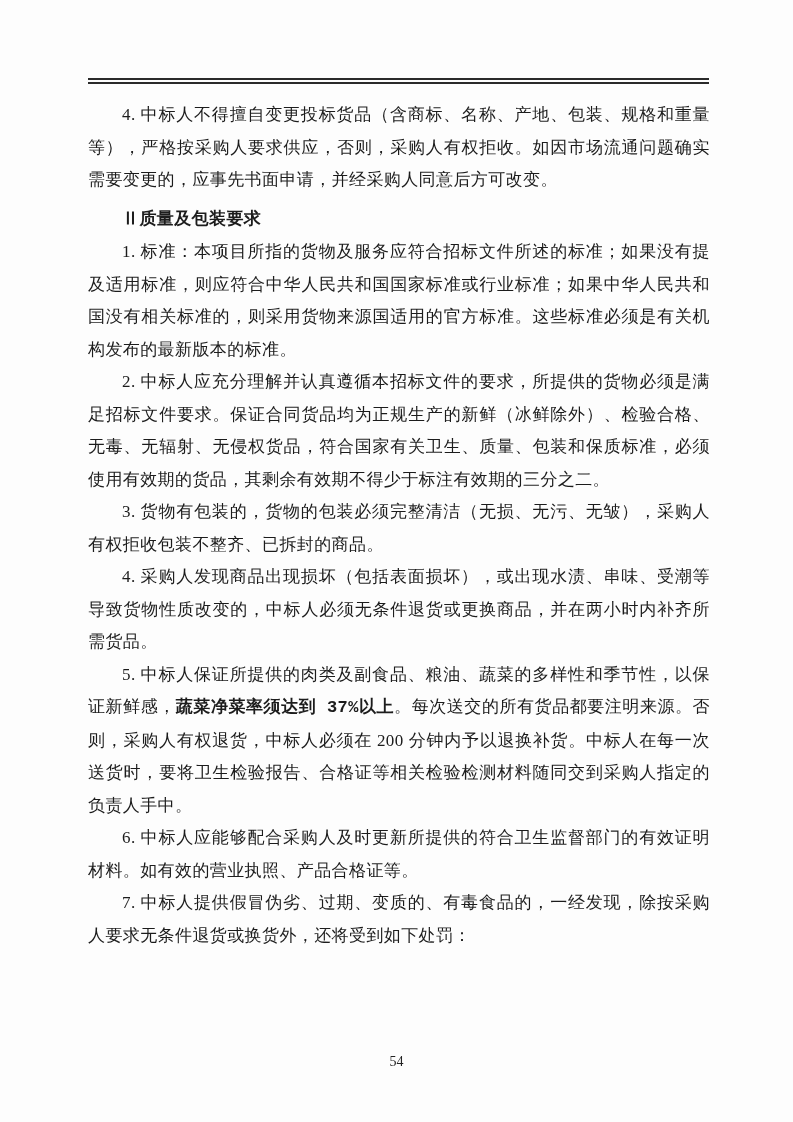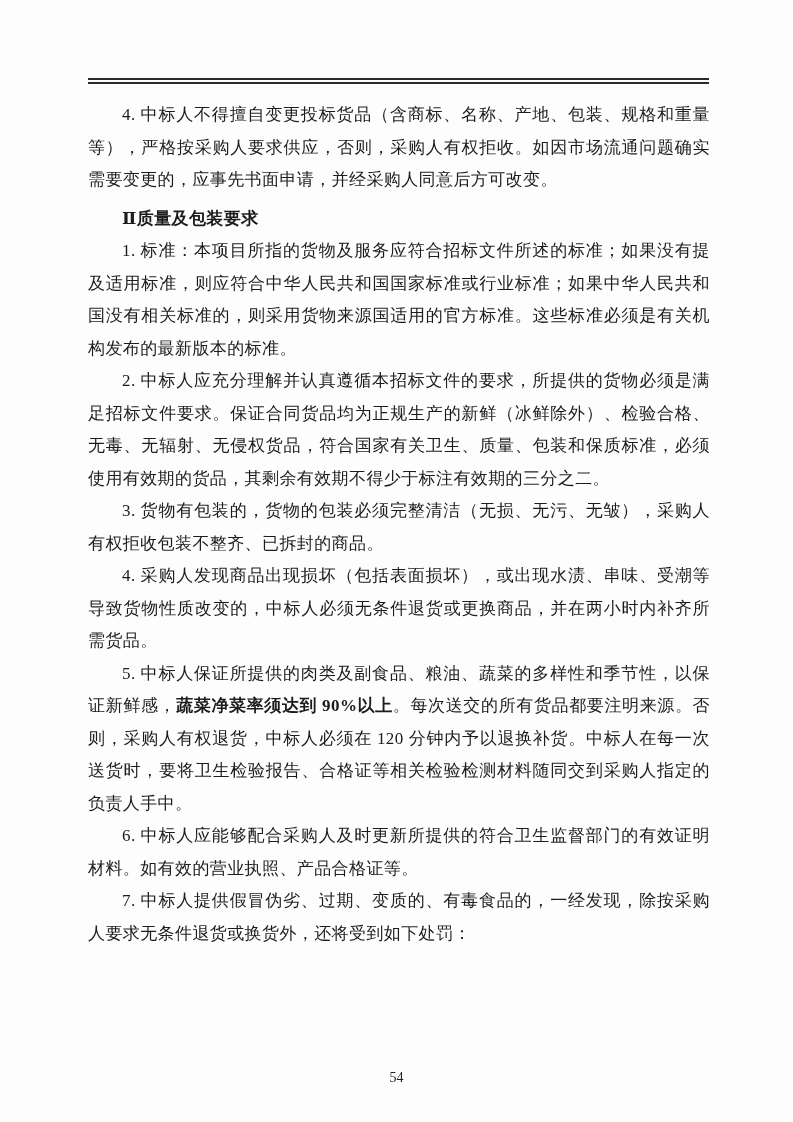--- a/index.html
+++ b/index.html
@@ -36,41 +36,42 @@
     text-indent: 2em;
   }
   .heading {
     margin: 6px 0 0 0;
     text-indent: 2em;
     font-size: 17px;
     font-weight: 700;
   }
   .seg-bold {
     font-weight: 700;
+    font-family: Liberation Mono, monospace;
   }
   .page-number {
     position: absolute;
     left: 0;
     right: 0;
-    bottom: 36px;
+    bottom: 52px;
     text-align: center;
     font-size: 14px;
     color: #222;
   }
 </style>
 </head>
 <body>
 
 <div class="page">
   <div class="header-rule"></div>
   <main class="content" id="doc-body">
       <p class="para"><span class="seg">4. 中标人不得擅自变更投标货品（含商标、名称、产地、包装、规格和重量等），严格按采购人要求供应，否则，采购人有权拒收。如因市场流通问题确实需要变更的，应事先书面申请，并经采购人同意后方可改变。</span></p>
       <h2 class="heading"><span class="seg-bold">Ⅱ质量及包装要求</span></h2>
       <p class="para"><span class="seg">1. 标准：本项目所指的货物及服务应符合招标文件所述的标准；如果没有提及适用标准，则应符合中华人民共和国国家标准或行业标准；如果中华人民共和国没有相关标准的，则采用货物来源国适用的官方标准。这些标准必须是有关机构发布的最新版本的标准。</span></p>
       <p class="para"><span class="seg">2. 中标人应充分理解并认真遵循本招标文件的要求，所提供的货物必须是满足招标文件要求。保证合同货品均为正规生产的新鲜（冰鲜除外）、检验合格、无毒、无辐射、无侵权货品，符合国家有关卫生、质量、包装和保质标准，必须使用有效期的货品，其剩余有效期不得少于标注有效期的三分之二。</span></p>
       <p class="para"><span class="seg">3. 货物有包装的，货物的包装必须完整清洁（无损、无污、无皱），采购人有权拒收包装不整齐、已拆封的商品。</span></p>
       <p class="para"><span class="seg">4. 采购人发现商品出现损坏（包括表面损坏），或出现水渍、串味、受潮等导致货物性质改变的，中标人必须无条件退货或更换商品，并在两小时内补齐所需货品。</span></p>
-      <p class="para"><span class="seg">5. 中标人保证所提供的肉类及副食品、粮油、蔬菜的多样性和季节性，以保证新鲜感，</span><span class="seg-bold">蔬菜净菜率须达到 90%以上</span><span class="seg">。每次送交的所有货品都要注明来源。否则，采购人有权退货，中标人必须在 120 分钟内予以退换补货。中标人在每一次送货时，要将卫生检验报告、合格证等相关检验检测材料随同交到采购人指定的负责人手中。</span></p>
+      <p class="para"><span class="seg">5. 中标人保证所提供的肉类及副食品、粮油、蔬菜的多样性和季节性，以保证新鲜感，</span><span class="seg-bold">蔬菜净菜率须达到 37%以上</span><span class="seg">。每次送交的所有货品都要注明来源。否则，采购人有权退货，中标人必须在 200 分钟内予以退换补货。中标人在每一次送货时，要将卫生检验报告、合格证等相关检验检测材料随同交到采购人指定的负责人手中。</span></p>
       <p class="para"><span class="seg">6. 中标人应能够配合采购人及时更新所提供的符合卫生监督部门的有效证明材料。如有效的营业执照、产品合格证等。</span></p>
       <p class="para"><span class="seg">7. 中标人提供假冒伪劣、过期、变质的、有毒食品的，一经发现，除按采购人要求无条件退货或换货外，还将受到如下处罚：</span></p>
     </main>
   <div class="page-number">54</div>
 </div>
 
 </body></html>

